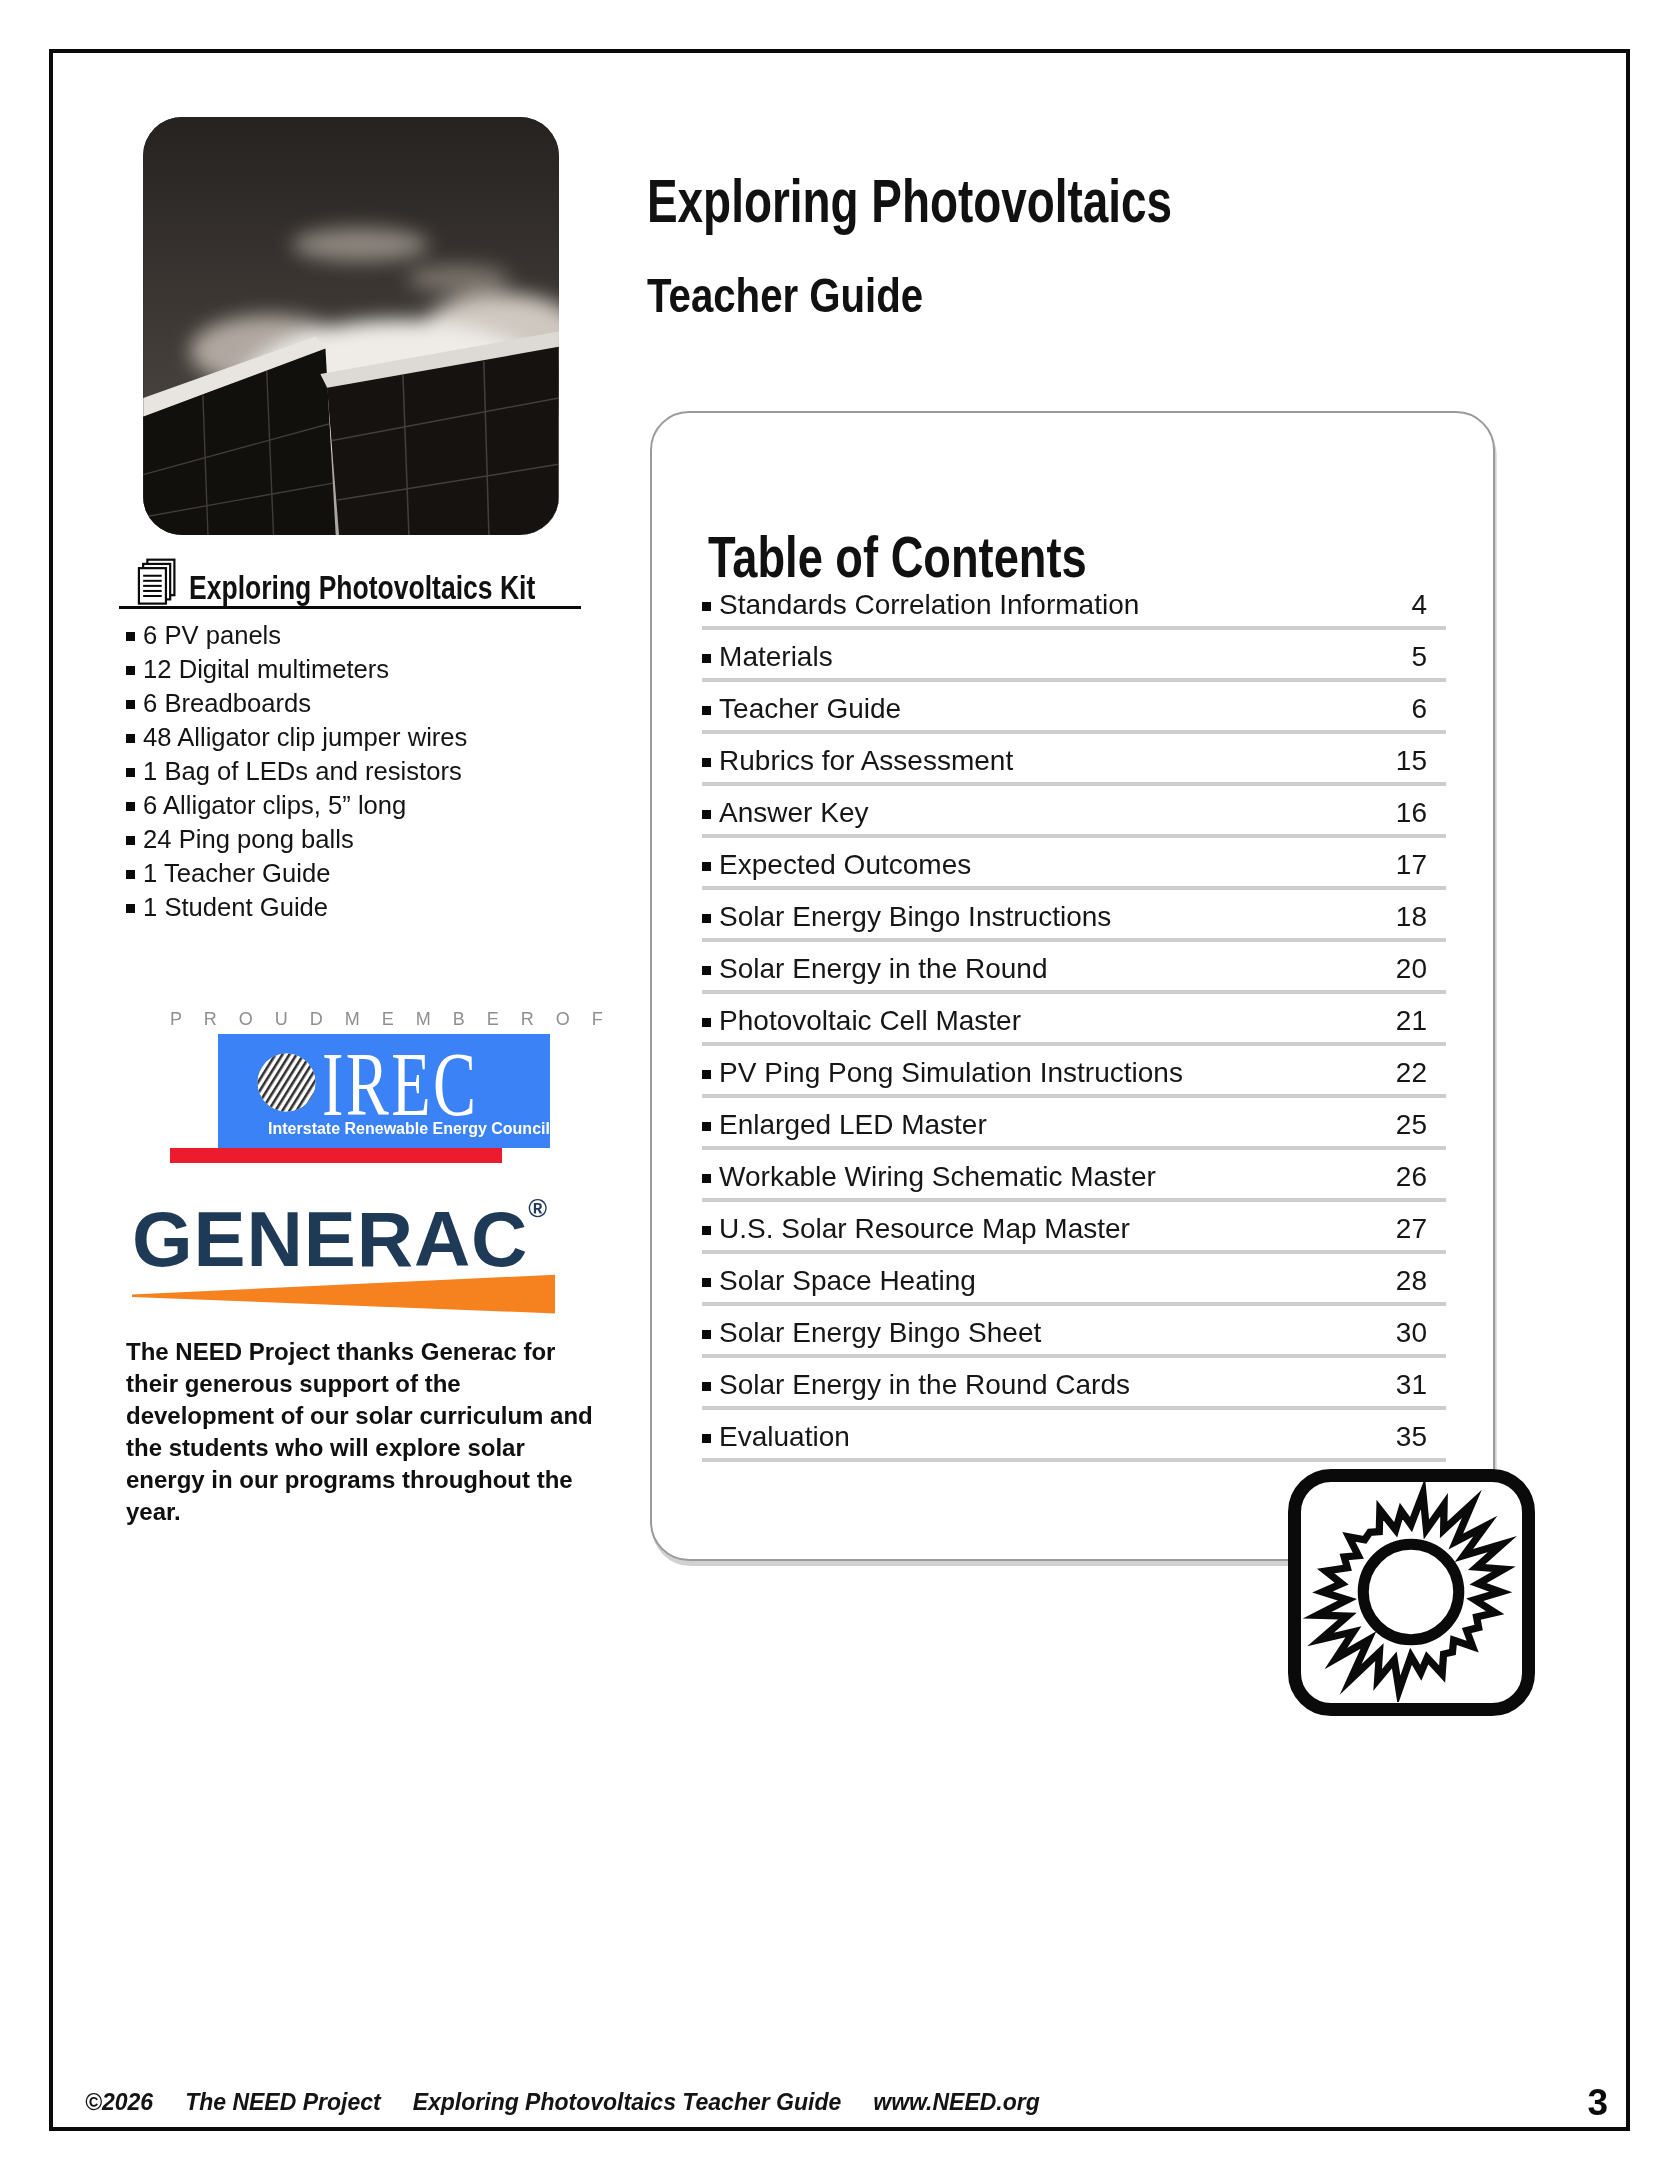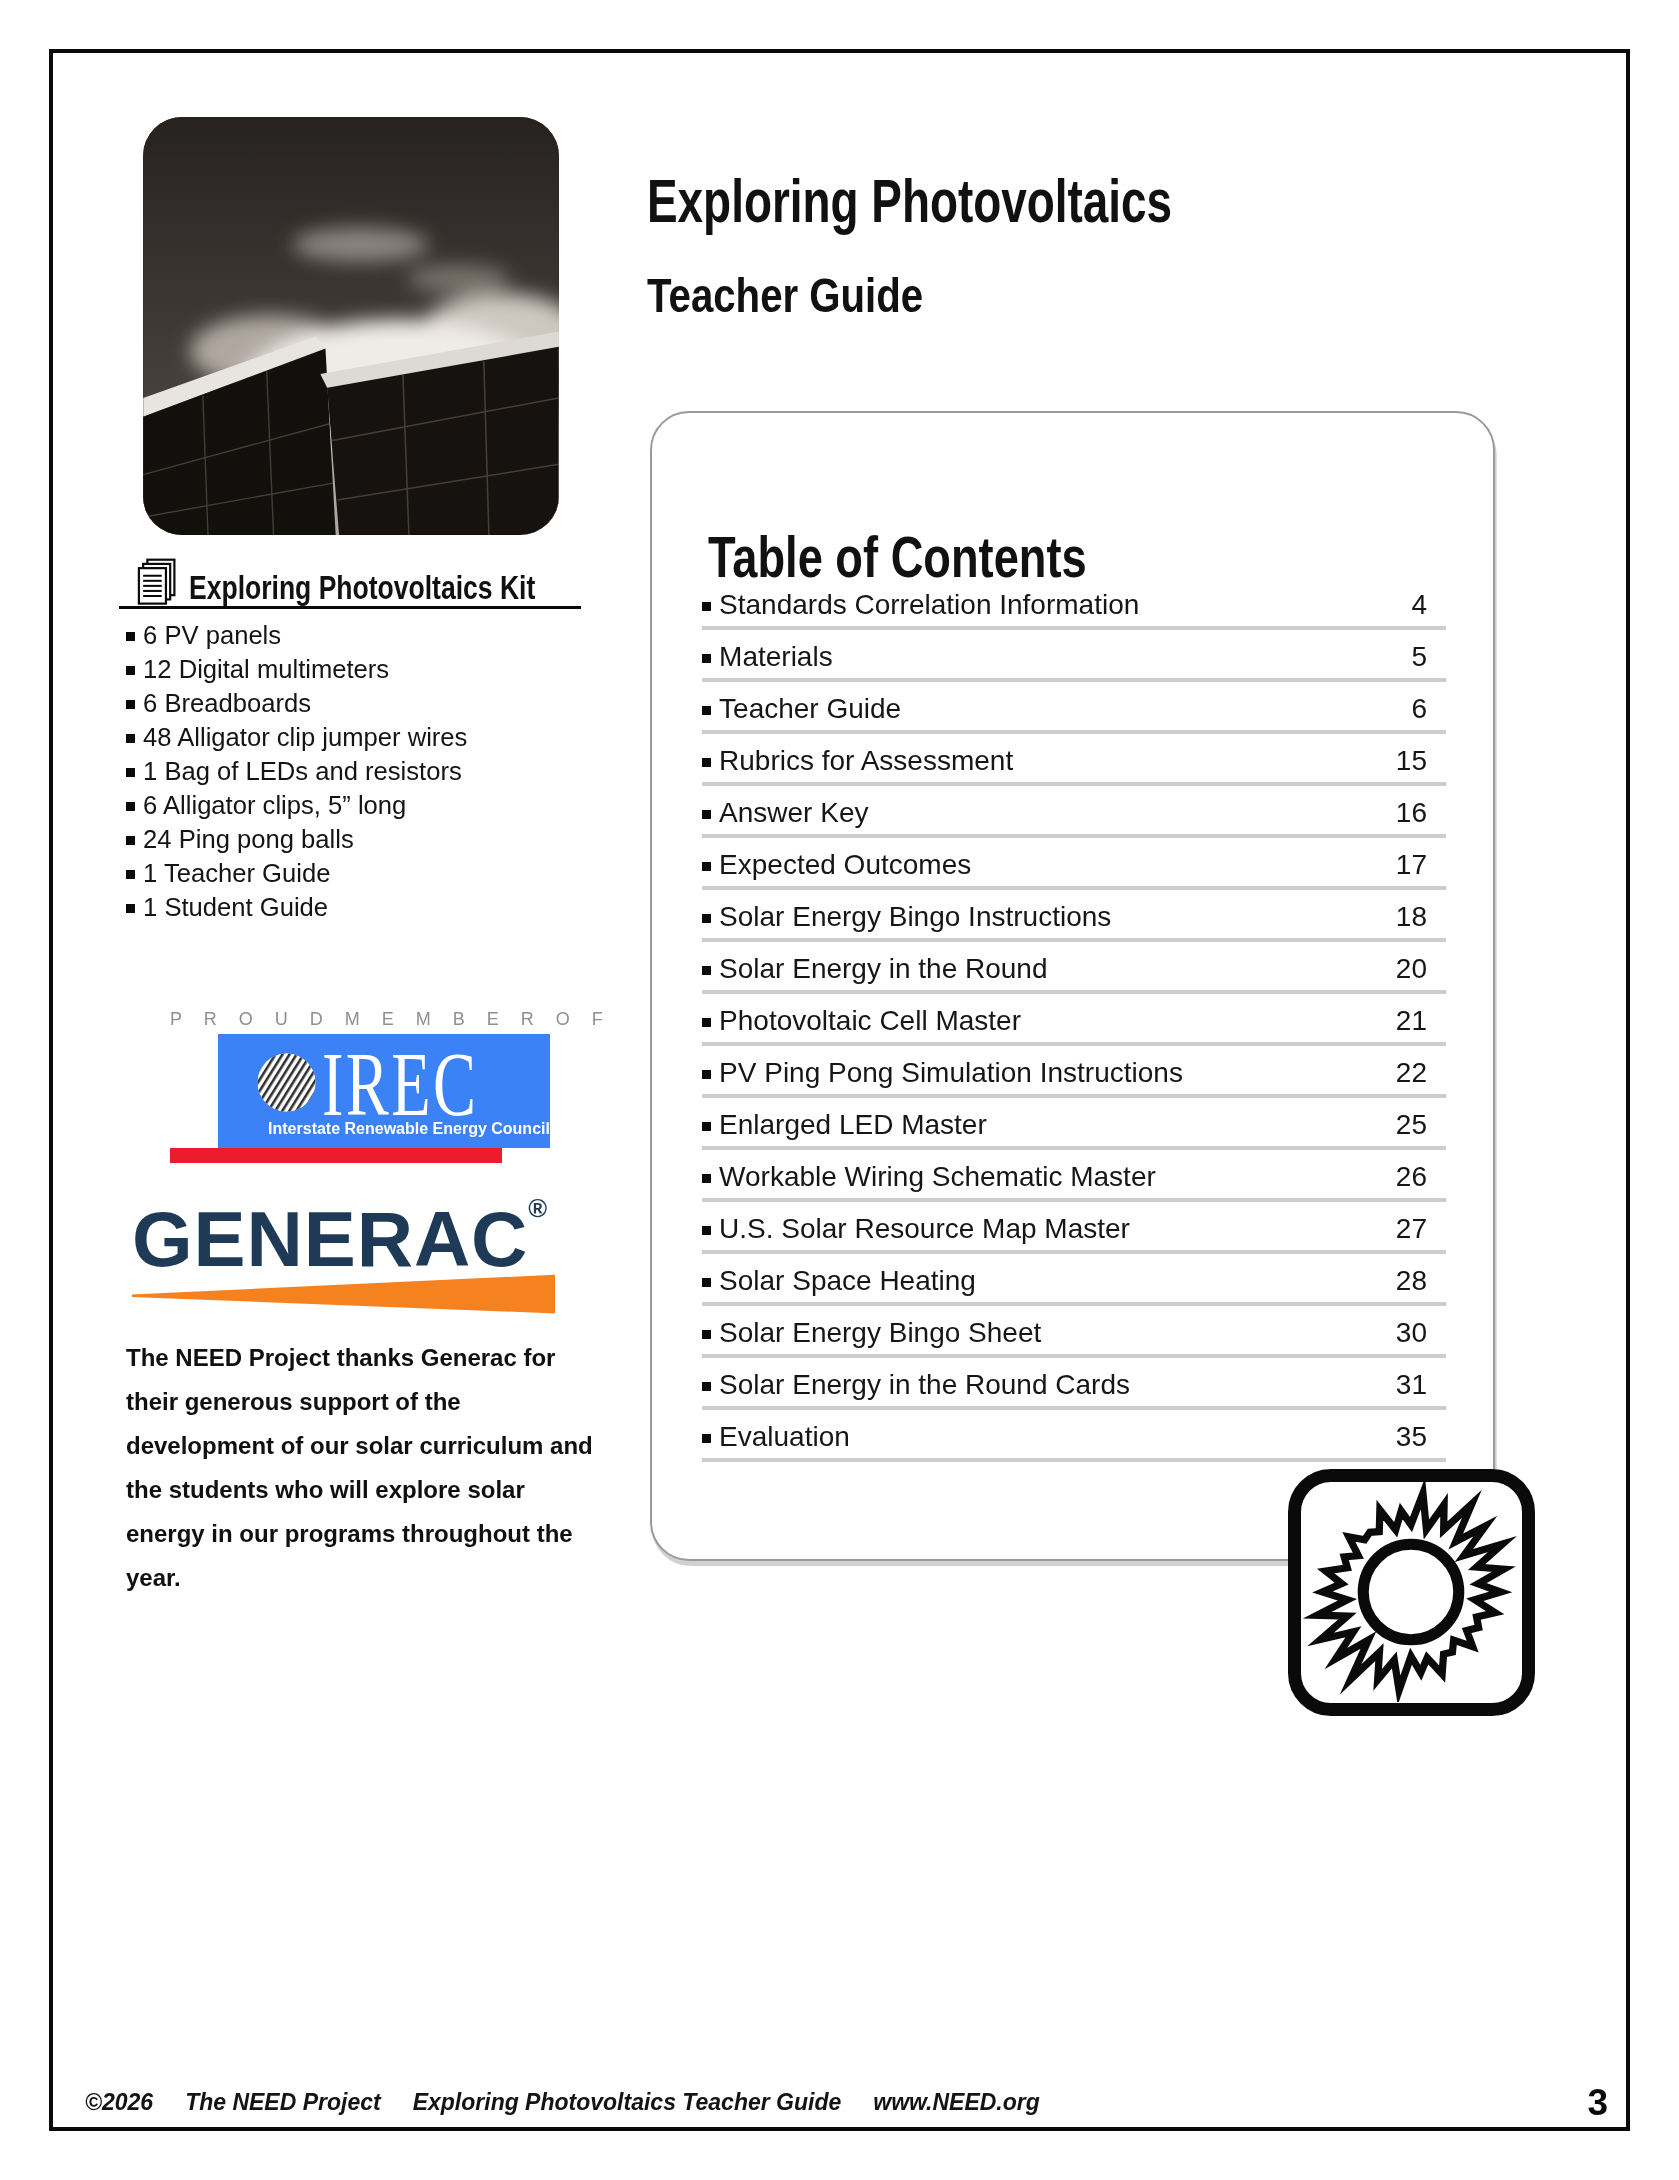--- a/index.html
+++ b/index.html
@@ -40,21 +40,21 @@
   .irec-stripe{position:absolute;left:170px;top:1148px;width:332px;height:15.3px;
         background:var(--irec-red,#ed1b2e);}
   
   .generac{position:absolute;left:132px;top:1196px;font-size:78px;line-height:1;font-weight:700;
         color:var(--navy,#1e3a56);letter-spacing:0.9px;white-space:nowrap;}
   .generac sup{font-size:25.6px;vertical-align:49px;letter-spacing:0;}
   .swoosh{position:absolute;left:132px;top:1273px;width:423px;height:43px;
         background:var(--orange,#f5821f);
         clip-path:polygon(0% 50%,100% 4%,100% 94%,0% 56%);}
   .thanks{position:absolute;left:126px;top:1336px;width:481px;font-size:24px;font-weight:700;
-        line-height:44px;color:#101010;}
+        line-height:32px;color:#101010;}
   
   .toc-box{position:absolute;left:650px;top:411px;width:845px;height:1150px;box-sizing:border-box;
         border:2.6px solid var(--toc-border,#9a9a9a);border-radius:39px;background:#ffffff;
         box-shadow:1.7px 5.1px 0 rgba(0,0,0,0.18);}
   .toc-title{position:absolute;left:56px;top:68px;font-size:58px;font-weight:700;line-height:1;
         white-space:nowrap;margin-top:47px;}
   .toc-rows{position:absolute;left:50px;top:169px;width:744px;}
   .toc-row{position:relative;height:52px;}
   .toc-row .lbl{position:absolute;left:0;top:6.8px;font-size:28px;color:#161616;white-space:nowrap;}
   .toc-row .num{position:absolute;right:19px;top:6.8px;font-size:28px;color:#161616;}

